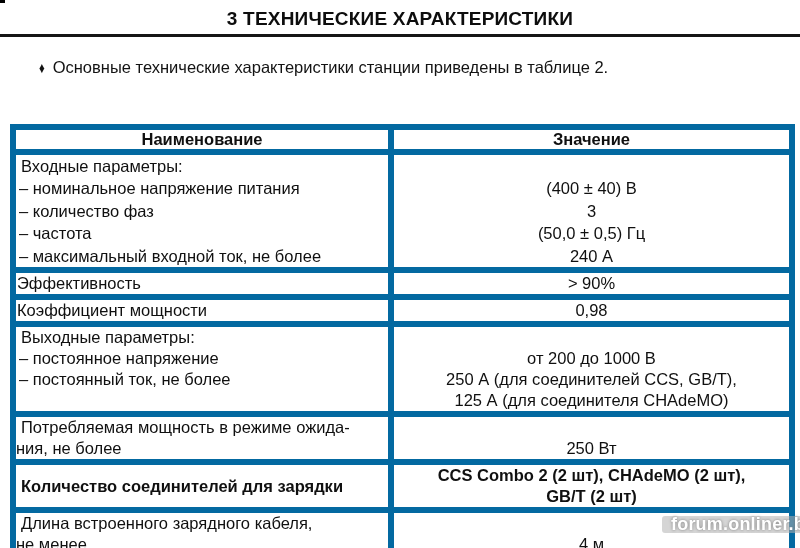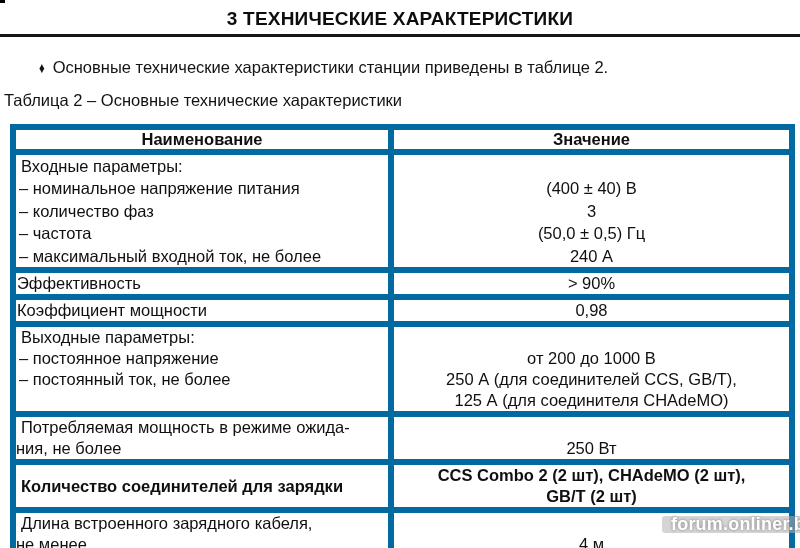--- a/index.html
+++ b/index.html
@@ -94,21 +94,20 @@
 <div class="page">
 
   <div class="corner-mark"></div>
 
   <div class="doc-title">3 ТЕХНИЧЕСКИЕ ХАРАКТЕРИСТИКИ</div>
 
   <div class="title-rule"></div>
 
   <div class="intro"><span class="bullet">♦</span><span>Основные технические характеристики станции приведены в таблице 2.</span></div>
 
-  <div class="caption">Таблица 2 – Основные технические характеристики</div>
 
   <table class="spec-table">
     <colgroup>
       <col style="width:378px">
       <col style="width:401px">
     </colgroup>
     <thead>
       <tr>
         <th>Наименование</th>
         <th>Значение</th>

